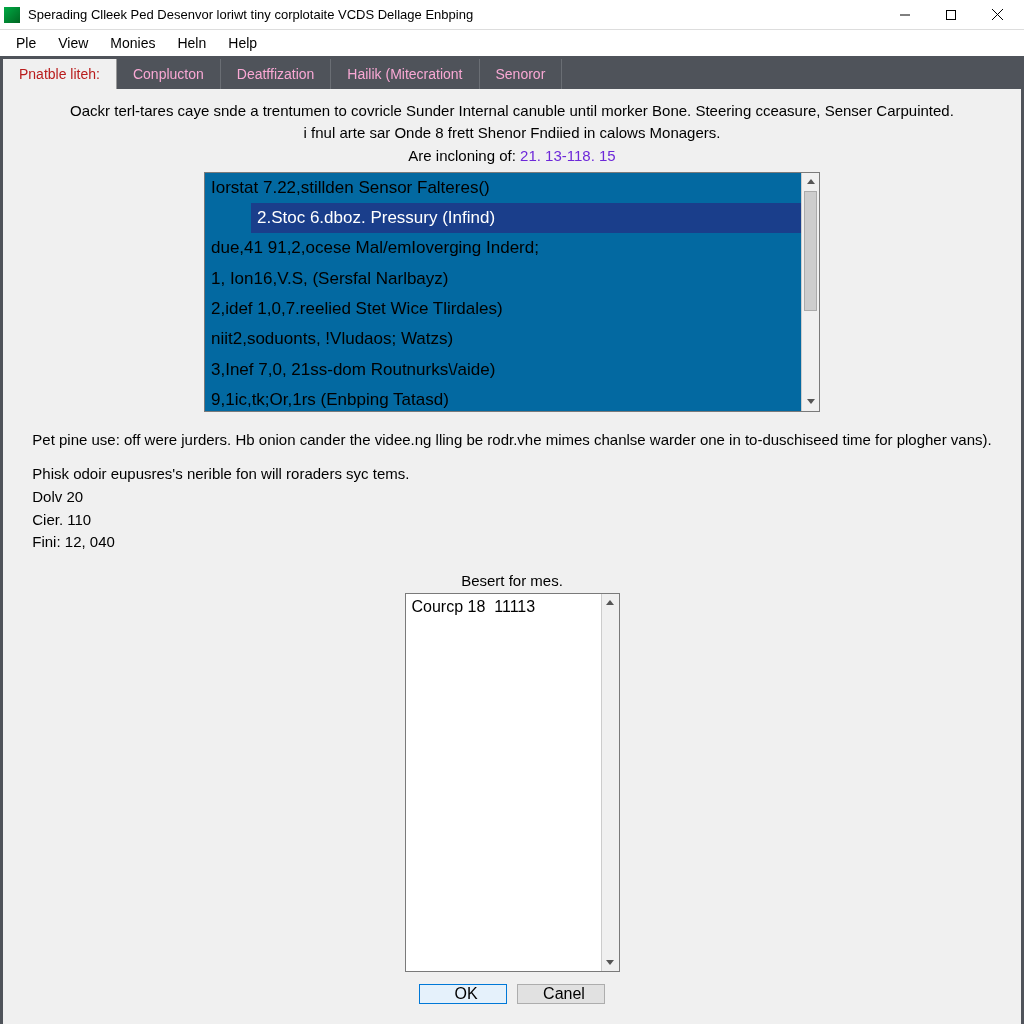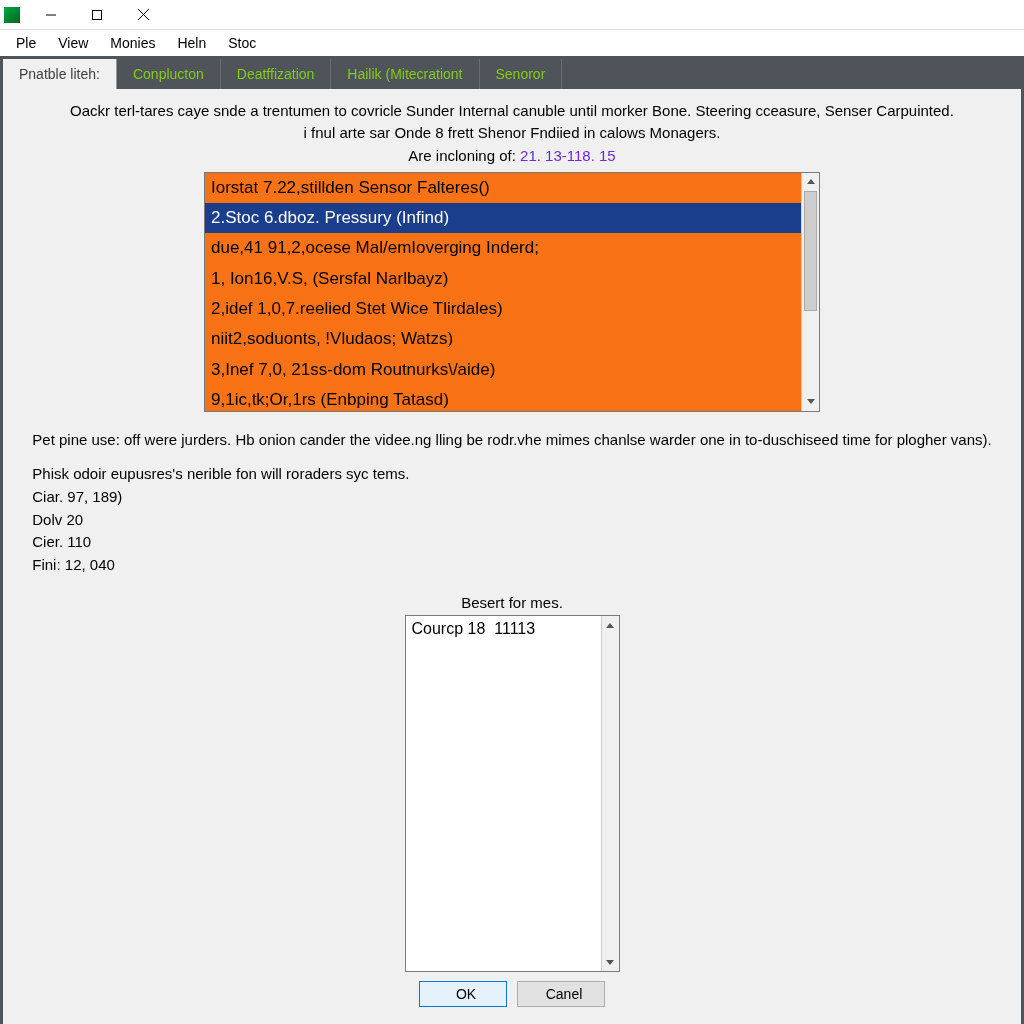--- a/index.html
+++ b/index.html
@@ -65,46 +65,46 @@
       flex-direction: column;
     }
     .tabstrip {
       display: flex;
       height: 30px;
       background: #4f535a;
     }
     .tab {
       padding: 5px 16px;
       font-size: 14px;
-      color: #84cc16;
+      color: #f9a8d4;
       border-right: 1px solid #6a6e74;
       display: flex; align-items: center;
     }
     .tab.label {
       background: #f0f0f0;
-      color: #404040;
+      color: #b91c1c;
       border-right: 1px solid #999;
     }
     .body {
       flex: 1;
       padding: 12px 14px 8px 14px;
       display: flex;
       flex-direction: column;
       overflow: hidden;
       align-items: center;
     }
     .para {
       font-size: 15px;
       line-height: 1.35;
       margin-bottom: 2px;
     }
     .inline-link { color: #6d28d9; }
     .listbox {
       margin-top: 4px;
-      background: #f97316;
+      background: #0369a1;
       border: 1px solid #7a7a7a;
       width: 616px;
       height: 240px;
       position: relative;
       font-family: 'Tahoma', 'Segoe UI', sans-serif;
       font-size: 17px;
       overflow: hidden;
     }
     .listbox-scroll {
       position: absolute; right: 0; top: 0; bottom: 0; width: 18px;
@@ -124,20 +124,21 @@
       position:absolute; left:0; top:0; right:18px; bottom:0;
     }
     .lb-item {
       padding: 2px 6px;
       white-space: nowrap;
       line-height: 1.55;
     }
     .lb-item.selected {
       background: #1a3e8b;
       color: #fff;
+      margin-left: 46px;
     }
     .mid-block {
       margin-top: 18px;
       font-size: 15px;
       line-height: 1.4;
     }
     .stat-line { font-size: 15px; line-height: 1.5; }
     .label2 {
       margin-top: 18px;
       font-size: 15px;
@@ -166,36 +167,37 @@
     .footer {
       height: 44px;
       display: flex;
       justify-content: flex-end;
       align-items: center;
       gap: 10px;
       padding: 6px 14px;
     }
     .dlg-btn {
       min-width: 88px;
-      height: 26px;
+      height: 20px;
       background: #e1e1e1;
       border: 1px solid #adadad;
-      font-size: 14px;
+      font-size: 16px;
       padding-left: 6px;
     }
     .dlg-btn.primary {
       border: 1px solid #0078d7;
       background: #e5f1fb;
     }
   </style>
 </head>
 <body>
 
 <div class="titlebar">
   <div class="titlebar-icon"></div>
+  <div class="titlebar-text">Sperading Clleek Ped Desenvor loriwt tiny corplotaite VCDS Dellage Enbping</div>
   <div class="titlebar-controls">
     <div class="tb-btn">
       <svg width="10" height="10">
           <line x1="0" y1="5" x2="10" y2="5"></line>
         </svg>
     </div>
     <div class="tb-btn">
       <svg width="10" height="10">
           <rect x="0.5" y="0.5" width="9" height="9"></rect>
         </svg>
@@ -207,21 +209,21 @@
         </svg>
     </div>
   </div>
 </div>
 
 <div class="menubar">
   <div class="menu-item">Ple</div>
   <div class="menu-item">View</div>
   <div class="menu-item">Monies</div>
   <div class="menu-item">Heln</div>
-  <div class="menu-item">Stoc</div>
+  <div class="menu-item">Help</div>
 </div>
 
 <div class="content-frame">
   <div class="inner-panel">
 
     <div class="tabstrip">
       <div class="tab label">Pnatble liteh:</div>
       <div class="tab">Conplucton</div>
       <div class="tab">Deatffization</div>
       <div class="tab">Hailik (Mitecrationt</div>
@@ -260,24 +262,20 @@
             <svg width="8" height="5">
                 <polyline points="0,0 4,5 8,0" fill="#555"></polyline>
               </svg>
           </div>
         </div>
       </div>
 
       <div class="mid-block">
         <div class="para">Pet pine use: off were jurders. Hb onion cander the videe.ng lling be rodr.vhe mimes chanlse warder one in to-duschiseed time for plogher vans).</div>
         <div class="para" style="margin-top:14px">Phisk odoir eupusres's nerible fon will roraders syc tems.</div>
-        <div class="stat-line">
-          <span>Ciar.</span>
-          <span>97, 189)</span>
-        </div>
         <div class="stat-line">
           <span>Dolv</span>
           <span>20</span>
         </div>
         <div class="stat-line">
           <span>Cier.</span>
           <span>110</span>
         </div>
         <div class="stat-line">
           <span>Fini:</span>

